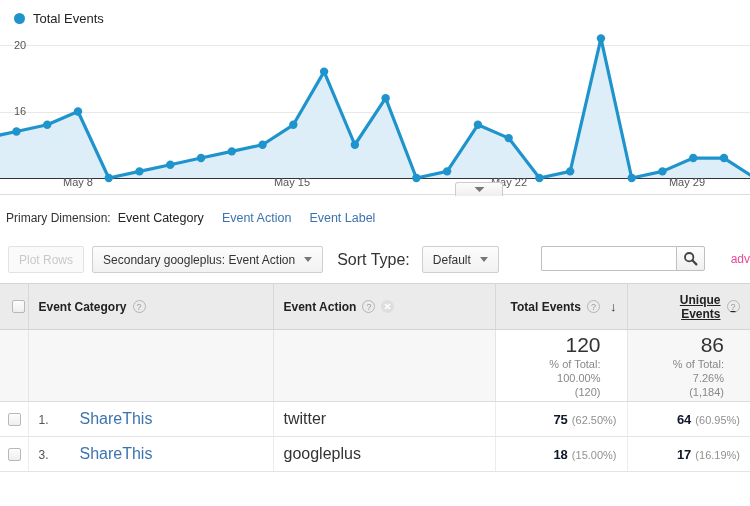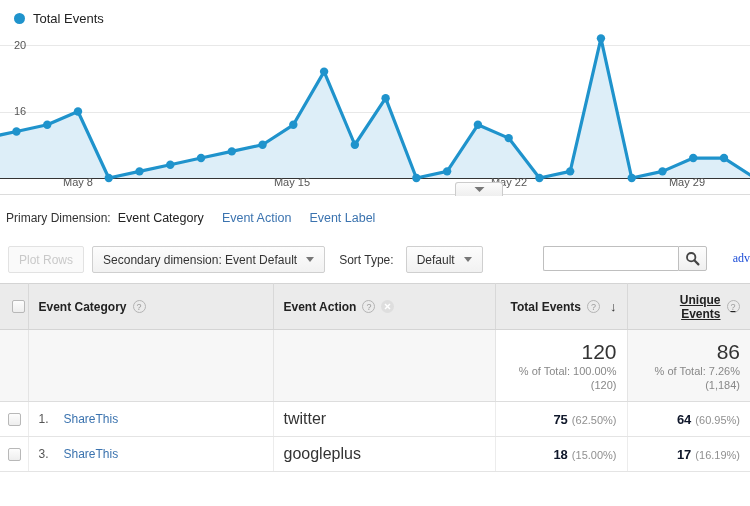--- a/index.html
+++ b/index.html
@@ -187,21 +187,21 @@
   }
   .caret {
     width: 0;
     height: 0;
     border-left: 4px solid transparent;
     border-right: 4px solid transparent;
     border-top: 5px solid #777777;
     margin-left: 9px;
   }
   #sort-type-label {
-    font-size: 12px;
+    font-size: 16px;
     color: #333333;
     margin: 0 4px 0 6px;
     white-space: nowrap;
   }
 
   #controls-right {
     position: absolute;
     right: 0;
     top: 6px;
     display: flex;
@@ -228,25 +228,24 @@
     border: 1px solid #bfbfbf;
     border-radius: 0 2px 2px 0;
     background: linear-gradient(#fdfdfd, #f0f0f0);
     display: flex;
     align-items: center;
     justify-content: center;
     cursor: pointer;
   }
   #advanced-link {
     font-size: 12px;
-    color: #1d4ed8;
+    color: #ec4899;
     margin-left: 26px;
     cursor: pointer;
     white-space: nowrap;
-    font-family: Liberation Serif, serif;
   }
 
   
   #data-table {
     position: absolute;
     left: 0;
     top: 283px;
     width: 750px;
     border-collapse: collapse;
     table-layout: fixed;
@@ -326,21 +325,21 @@
     display: block;
     margin-left: 2px;
     cursor: pointer;
   }
 
   #summary-row td {
     height: 72px;
     background: #f7f7f7;
     border-bottom: 1px solid #dddddd;
     border-right: 1px solid #e4e4e4;
-    padding: 0 10px;
+    padding: 0 26px;
     box-sizing: border-box;
     vertical-align: middle;
     margin-top: 40px;
   }
   #summary-row td.sum-last { border-right: none; }
   #summary-row td.sum-white { background: #ffffff; }
   .summary-big {
     display: block;
     text-align: right;
     font-size: 21px;
@@ -369,23 +368,24 @@
 
   .row-index {
     color: #555555;
     font-size: 12px;
     margin-right: 12px;
     display: inline-block;
     min-width: 13px;
   }
   .row-link {
     color: #3b73af;
-    font-size: 12px;
+    font-size: 16px;
     text-decoration: none;
     cursor: pointer;
+    margin-left: 16px;
   }
   .cell-plain {
     color: #333333;
     font-size: 16px;
   }
   .num-cell {
     text-align: right;
     white-space: nowrap;
   }
   .num-value {
@@ -470,21 +470,21 @@
   <span class="dimension-link">Event Action</span>
   <span class="dimension-link">Event Label</span>
 </div>
 
 <div id="controls-row">
   <div id="controls-left">
     <div class="gbtn disabled">
       <span>Plot Rows</span>
     </div>
     <div class="gbtn">
-      <span>Secondary dimension: Event Default</span>
+      <span>Secondary googleplus: Event Action</span>
       <span class="caret"></span>
     </div>
     <span id="sort-type-label">Sort Type:</span>
     <div class="gbtn">
       <span>Default</span>
       <span class="caret"></span>
     </div>
   </div>
 
   <div id="controls-right">

